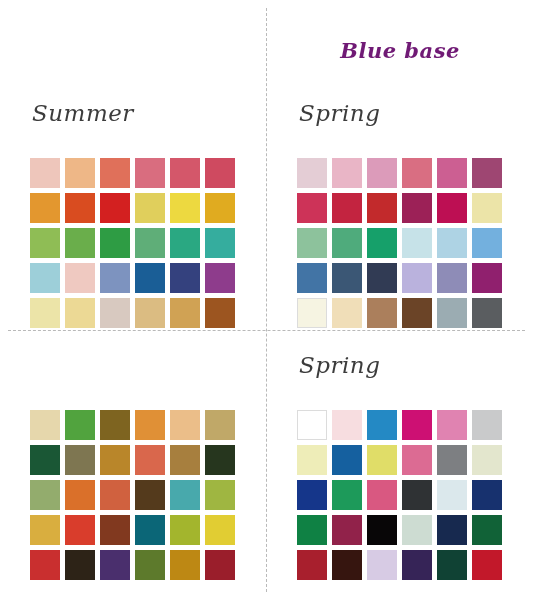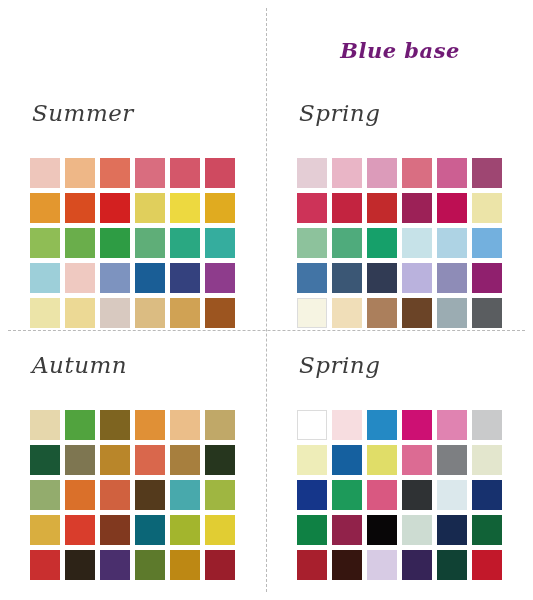--- a/index.html
+++ b/index.html
@@ -182,21 +182,20 @@
         <span class="swatch bordered" title="Summer #f6f4e2" style="background: rgb(246, 244, 226); border: 1px solid rgb(220, 220, 220);"></span>
         <span class="swatch" title="Summer #f0deb8" style="background: rgb(240, 222, 184);"></span>
         <span class="swatch" title="Summer #ab7f5c" style="background: rgb(171, 127, 92);"></span>
         <span class="swatch" title="Summer #6b4427" style="background: rgb(107, 68, 39);"></span>
         <span class="swatch" title="Summer #9bacb2" style="background: rgb(155, 172, 178);"></span>
         <span class="swatch" title="Summer #5a5d60" style="background: rgb(90, 93, 96);"></span>
       </div>
   </div>
 
   <div class="quadrant" id="quadrant-autumn">
-    <div class="season-title">Autumn</div>
     <div class="swatch-grid">
         <span class="swatch" title="Autumn #e6d7ac" style="background: rgb(230, 215, 172);"></span>
         <span class="swatch" title="Autumn #51a33e" style="background: rgb(81, 163, 62);"></span>
         <span class="swatch" title="Autumn #7e6420" style="background: rgb(126, 100, 32);"></span>
         <span class="swatch" title="Autumn #e09036" style="background: rgb(224, 144, 54);"></span>
         <span class="swatch" title="Autumn #ebbe89" style="background: rgb(235, 190, 137);"></span>
         <span class="swatch" title="Autumn #c0a868" style="background: rgb(192, 168, 104);"></span>
         <span class="swatch" title="Autumn #1a5735" style="background: rgb(26, 87, 53);"></span>
         <span class="swatch" title="Autumn #7e7651" style="background: rgb(126, 118, 81);"></span>
         <span class="swatch" title="Autumn #b9862a" style="background: rgb(185, 134, 42);"></span>

